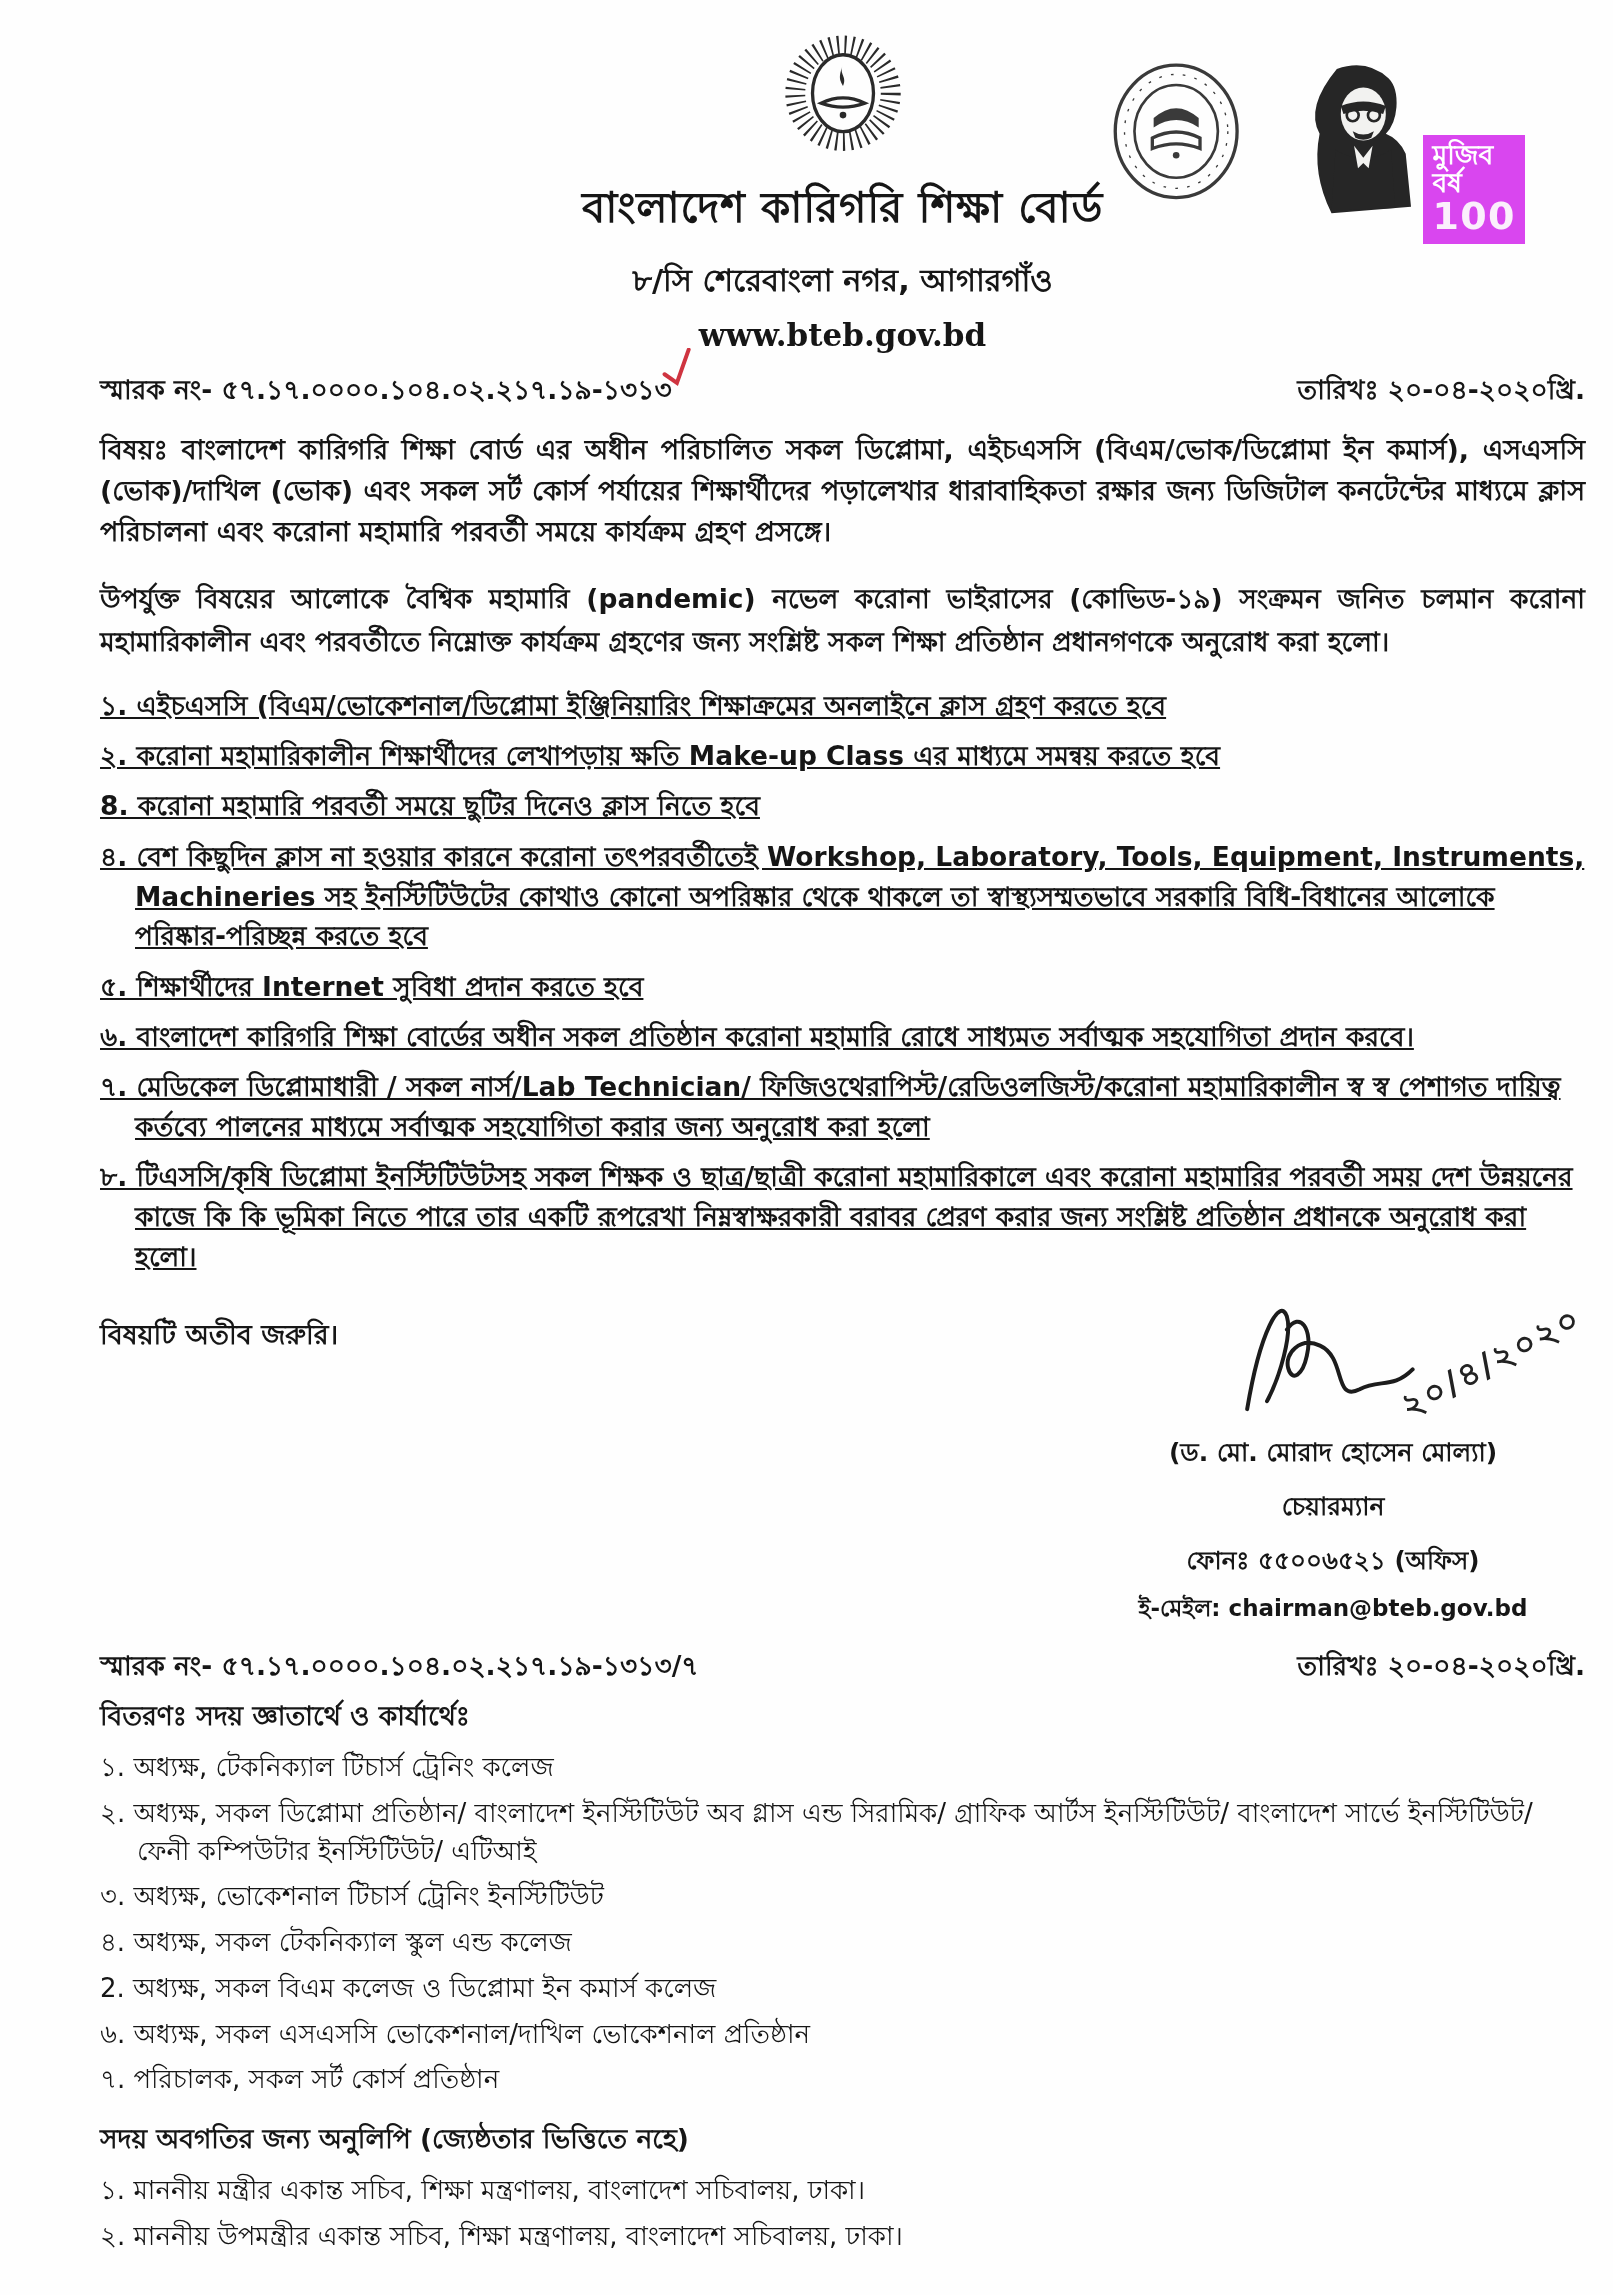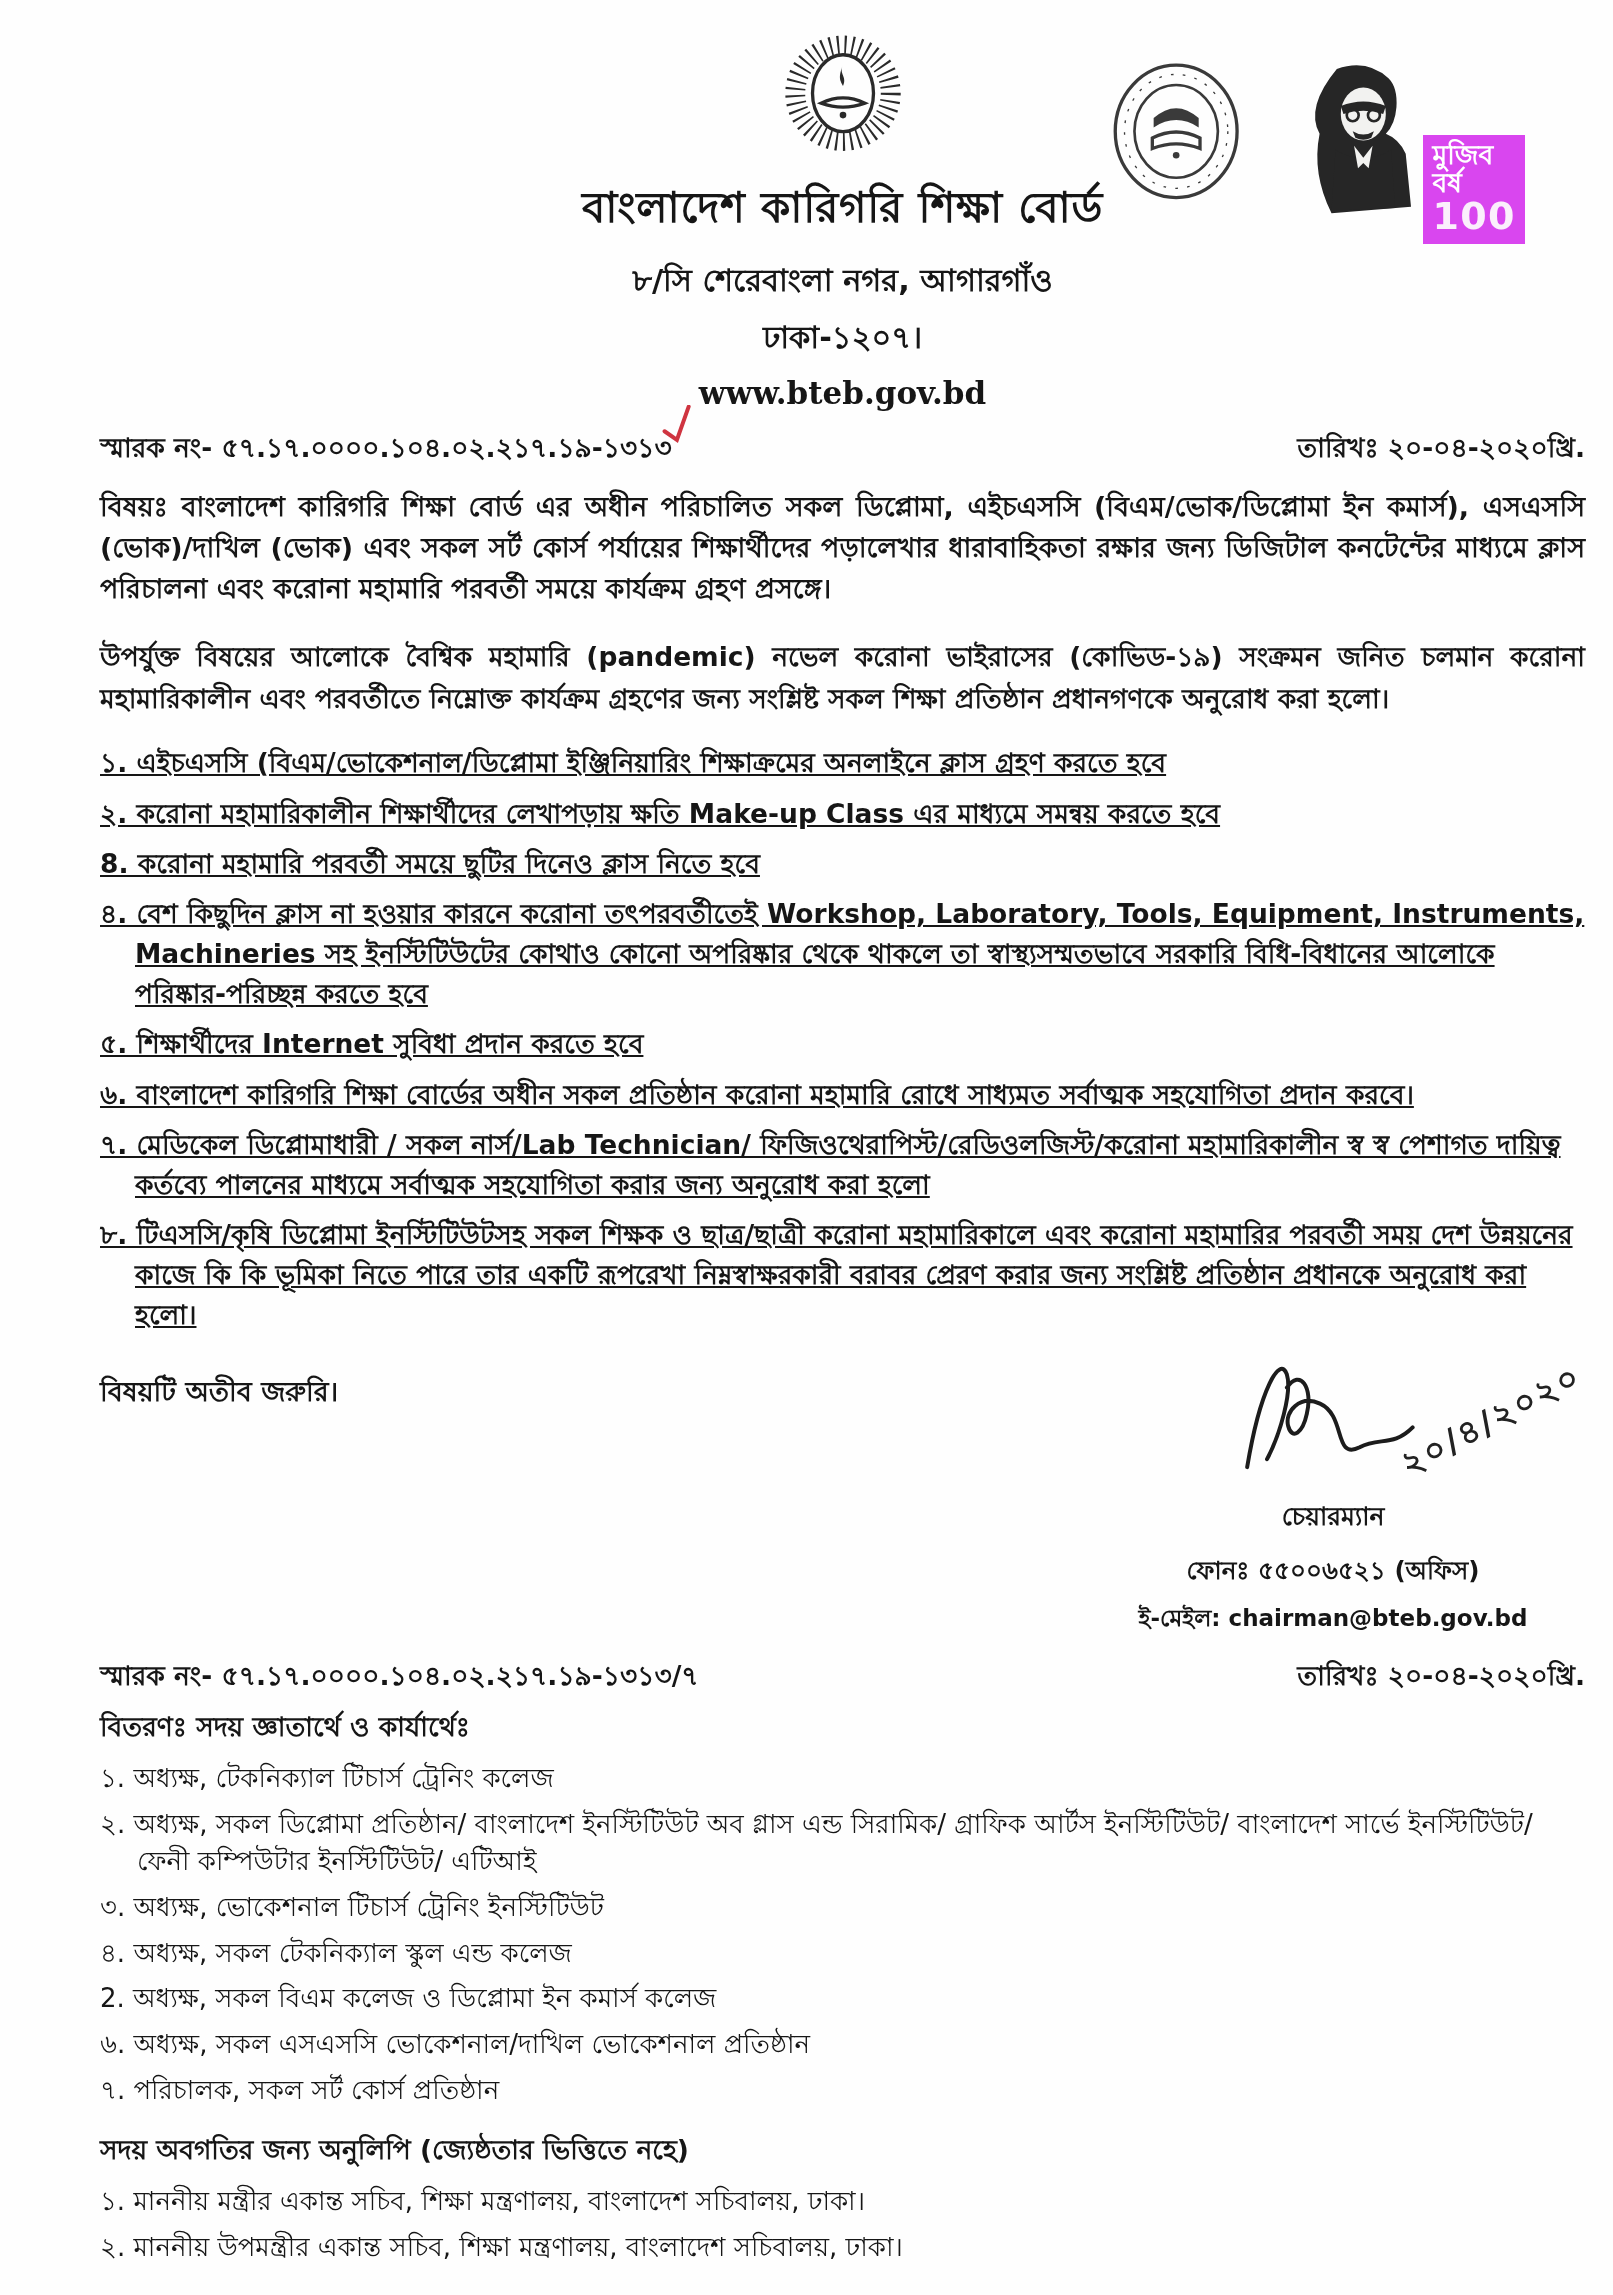--- a/index.html
+++ b/index.html
@@ -56,21 +56,20 @@
     <div class="letterhead">
       <svg class="crest" width="126" height="133" viewBox="0 0 190 200">
         <circle cx="95" cy="95" r="72" fill="none" stroke="#2a2a2a" stroke-width="30" stroke-dasharray="3 8"></circle>
         <ellipse cx="95" cy="95" rx="46" ry="58" fill="none" stroke="#2a2a2a" stroke-width="5"></ellipse>
         <path d="M95 52 C88 66,102 70,95 84 C91 76,87 72,95 52 Z" fill="#2a2a2a"></path>
         <path d="M62 110 q33 -16 66 0 q-33 12 -66 0 Z" fill="none" stroke="#2a2a2a" stroke-width="5"></path>
         <circle cx="95" cy="128" r="5" fill="#2a2a2a"></circle>
       </svg>
       <div class="org-name">বাংলাদেশ কারিগরি শিক্ষা বোর্ড</div>
       <div class="addr">৮/সি শেরেবাংলা নগর, আগারগাঁও</div>
-      <div class="addr2">ঢাকা-১২০৭।</div>
       <div class="website">www.bteb.gov.bd</div>
 
       <div class="right-logos">
         <svg width="149" height="156" viewBox="0 0 225 235">
           <ellipse cx="112" cy="112" rx="92" ry="100" fill="none" stroke="#3a3a3a" stroke-width="5"></ellipse>
           <ellipse cx="112" cy="112" rx="63" ry="70" fill="none" stroke="#3a3a3a" stroke-width="4"></ellipse>
           <ellipse cx="112" cy="112" rx="78" ry="86" fill="none" stroke="#3a3a3a" stroke-width="2" stroke-dasharray="4 14"></ellipse>
           <path d="M78 92 q34 -30 68 0 l0 14 q-34 -22 -68 0 Z" fill="#3a3a3a"></path>
           <path d="M76 122 q36 -18 72 0 l0 16 q-36 -14 -72 0 Z" fill="none" stroke="#3a3a3a" stroke-width="5"></path>
           <circle cx="112" cy="148" r="5" fill="#3a3a3a"></circle>
@@ -120,20 +119,21 @@
 
     <div class="sign-zone">
       <div class="urgent">বিষয়টি অতীব জরুরি।</div>
       <div class="chairman-block">
         <div class="chair-sig">
           <svg width="425" height="139" viewBox="0 0 640 210">
             <path d="M250 180 C270 60,300 10,310 40 C318 66,300 130,280 168 M310 60 C330 30,350 60,340 100 C334 128,318 140,312 118 C306 96,330 70,360 84 C400 102,380 170,420 150 C450 134,470 150,500 120" fill="none" stroke="#1c1c1c" stroke-width="6" stroke-linecap="round"></path>
           </svg>
           <span class="hand-date">২০/৪/২০২০</span>
         </div>
+        <div class="signer-name">(ড. মো. মোরাদ হোসেন মোল্যা)</div>
         <div class="signer-title">চেয়ারম্যান</div>
         <div class="signer-phone">ফোনঃ ৫৫০০৬৫২১ (অফিস)</div>
         <div class="signer-email">ই-মেইল: chairman@bteb.gov.bd</div>
       </div>
     </div>
 
     <div class="memo-row">
       <span>স্মারক নং- ৫৭.১৭.০০০০.১০৪.০২.২১৭.১৯-১৩১৩/৭</span>
       <span>তারিখঃ ২০-০৪-২০২০খ্রি.</span>
     </div>

